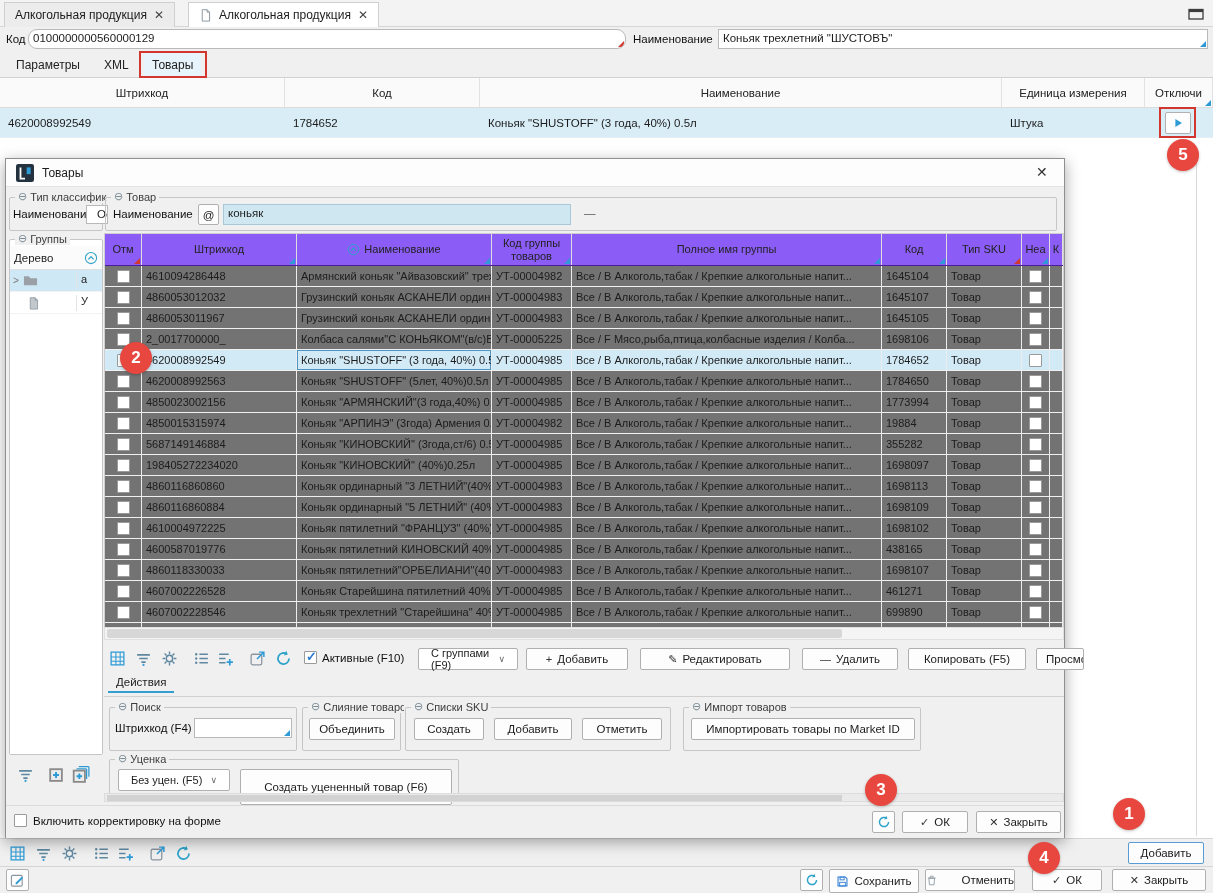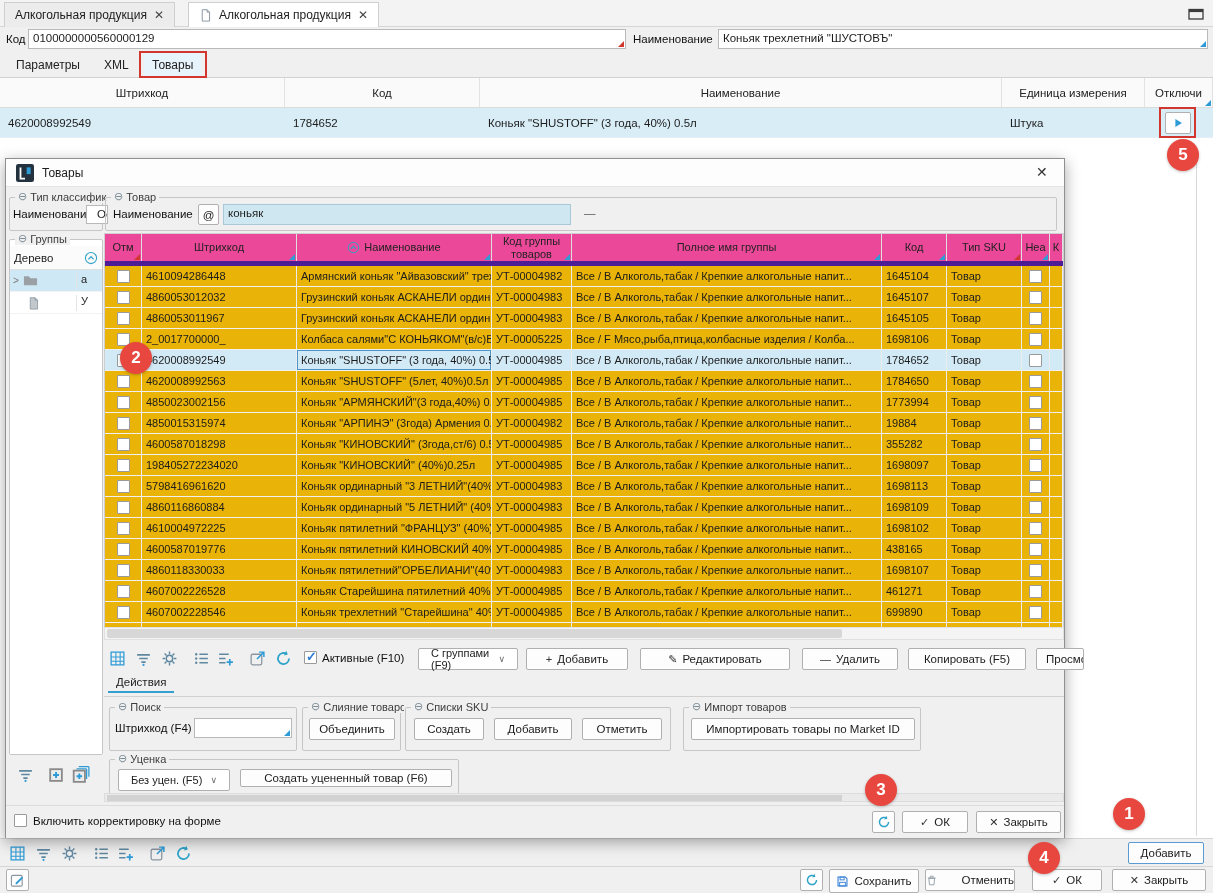--- a/index.html
+++ b/index.html
@@ -36,26 +36,26 @@
   .dialog{left:5px;top:158px;width:1060px;height:680px;background:#f0f0f0;border:1px solid #8f8f8f;
     box-shadow:0 4px 14px rgba(0,0,0,.35);}
   .dlg-title{position:absolute;left:0;top:0;width:100%;height:28px;background:#fdfdfd;border-bottom:1px solid #e3e3e3;}
   .gb{position:absolute;border:1px solid #c6c6c6;border-radius:2px;}
   .gb>.legend{position:absolute;top:-8px;left:5px;background:#f0f0f0;padding:0 3px;font-size:11px;color:#3d3d3d;
     white-space:nowrap;display:flex;gap:3px;align-items:center;}
   .legend .col-ic{color:#7b8b96;font-size:11px;}
   
   .dt{position:absolute;left:98px;top:74px;width:960px;background:#fff;border:1px solid #cfcfcf;}
   .dt-head{display:grid;grid-template-columns:37px 155px 195px 80px 310px 65px 75px 28px 13px;height:32px;
-    background:#ec4899;border-bottom:5px solid #4c1d95;}
+    background:#8b5cf6;border-bottom:1px solid #4c1d95;}
   .dt-head>div{border-right:1px solid #dedede;display:flex;align-items:center;justify-content:center;
     text-align:center;font-size:11px;color:#222;line-height:1.1;position:relative;overflow:hidden;}
   .dt-body{height:361px;overflow:hidden;position:relative;background:#fff;}
   .dlg-row{display:grid;grid-template-columns:37px 155px 195px 80px 310px 65px 75px 28px 13px;height:21px;
-    border-bottom:1px solid #f0f0f0;background:#eab308;}
+    border-bottom:1px solid #f0f0f0;background:#737373;}
   .dlg-row.sel{background:#d2e9f6;}
   .dlg-row>div{border-right:1px solid #ececec;display:flex;align-items:center;padding:0 4px;
     overflow:hidden;white-space:nowrap;font-size:11px;}
   .dlg-row>div.ctr{justify-content:center;padding:0;}
   .dlg-row.sel .c-name{box-shadow:inset 0 0 0 1px #4f94c6;}
   .cb{width:13px;height:13px;background:#fff;border:1px solid #9a9a9a;border-radius:1px;position:relative;flex:none;}
   .cb.on::after{content:'✓';position:absolute;left:1px;top:-3px;color:#2e7cd6;font-size:13px;font-weight:bold;}
   .hscroll{position:absolute;left:98px;width:960px;height:13px;background:#f4f4f4;border:1px solid #e0e0e0;}
   .hscroll .thumb{position:absolute;top:1px;height:9px;background:#d7d7d7;border-radius:2px;}
   
@@ -187,21 +187,21 @@
       <span>Алкогольная продукция</span>
       <span class="x">✕</span>
     </div>
     <svg class="ic abs" style="left:1188px;top:6px;" width="16" height="16">
         <use href="#i-monitor"></use>
       </svg>
   </div>
 
   <div class="abs fieldrow">
     <span class="lbl" style="left:6px;top:6px;">Код</span>
-    <div class="inp corner-red" style="left:28px;top:2px;width:598px;height:20px;">0100000000560000129</div>
+    <div class="inp corner-red" style="left:28px;top:2px;width:598px;height:20px;border-radius:9px;">0100000000560000129</div>
     <span class="lbl" style="left:633px;top:6px;">Наименование</span>
     <div class="inp corner-teal" style="left:718px;top:2px;width:490px;height:20px;">Коньяк трехлетний "ШУСТОВЪ"</div>
   </div>
 
   <div class="abs navtabs">
     <div class="navtab" style="left:8px;">Параметры</div>
     <div class="navtab" style="left:96px;">XML</div>
     <div class="navtab sel" style="left:144px;">Товары</div>
   </div>
 
@@ -508,21 +508,21 @@
             <div class="c-sku">Товар</div>
             <div class="c-nea ctr">
               <div class="cb"></div>
             </div>
             <div class="c-k"></div>
           </div>
           <div class="dlg-row">
             <div class="c-otm ctr">
               <div class="cb"></div>
             </div>
-            <div class="c-bar">4600587018298</div>
+            <div class="c-bar">5687149146884</div>
             <div class="c-name">Коньяк "КИНОВСКИЙ" (3года,ст/6) 0.5л</div>
             <div class="c-gc">УТ-00004985</div>
             <div class="c-gf">Все / В Алкоголь,табак / Крепкие алкогольные напит...</div>
             <div class="c-code">355282</div>
             <div class="c-sku">Товар</div>
             <div class="c-nea ctr">
               <div class="cb"></div>
             </div>
             <div class="c-k"></div>
           </div>
@@ -538,21 +538,21 @@
             <div class="c-sku">Товар</div>
             <div class="c-nea ctr">
               <div class="cb"></div>
             </div>
             <div class="c-k"></div>
           </div>
           <div class="dlg-row">
             <div class="c-otm ctr">
               <div class="cb"></div>
             </div>
-            <div class="c-bar">5798416961620</div>
+            <div class="c-bar">4860116860860</div>
             <div class="c-name">Коньяк ординарный "3 ЛЕТНИЙ"(40%)0.5л ...</div>
             <div class="c-gc">УТ-00004983</div>
             <div class="c-gf">Все / В Алкоголь,табак / Крепкие алкогольные напит...</div>
             <div class="c-code">1698113</div>
             <div class="c-sku">Товар</div>
             <div class="c-nea ctr">
               <div class="cb"></div>
             </div>
             <div class="c-k"></div>
           </div>
@@ -762,21 +762,21 @@
     </div>
     <div class="gb" style="left:103px;top:600px;width:350px;height:42px;">
       <div class="legend">
           <span class="col-ic">⊖</span>
           <span>Уценка</span>
         </div>
       <div class="select" style="left:8px;top:9px;width:112px;height:22px;">
         <span>Без уцен. (F5)</span>
         <span class="chev">∨</span>
       </div>
-      <div class="btn" style="left:130px;top:9px;width:212px;height:18px;">Создать уцененный товар (F6)</div>
+      <div class="btn" style="left:130px;top:9px;width:212px;height:36px;">Создать уцененный товар (F6)</div>
     </div>
 
     <div class="scroll-strip" style="left:98px;top:634px;width:960px;height:9px;">
       <div class="thumb" style="left:2px;width:735px;"></div>
     </div>
 
     <div class="abs" style="left:0;top:646px;width:1058px;height:33px;background:#f0f0f0;border-top:1px solid #dcdcdc;">
       <div class="cb abs" style="left:8px;top:8px;"></div>
       <span class="lbl" style="left:27px;top:9px;">Включить корректировку на форме</span>
       <div class="btn" style="left:866px;top:5px;width:23px;height:22px;">

